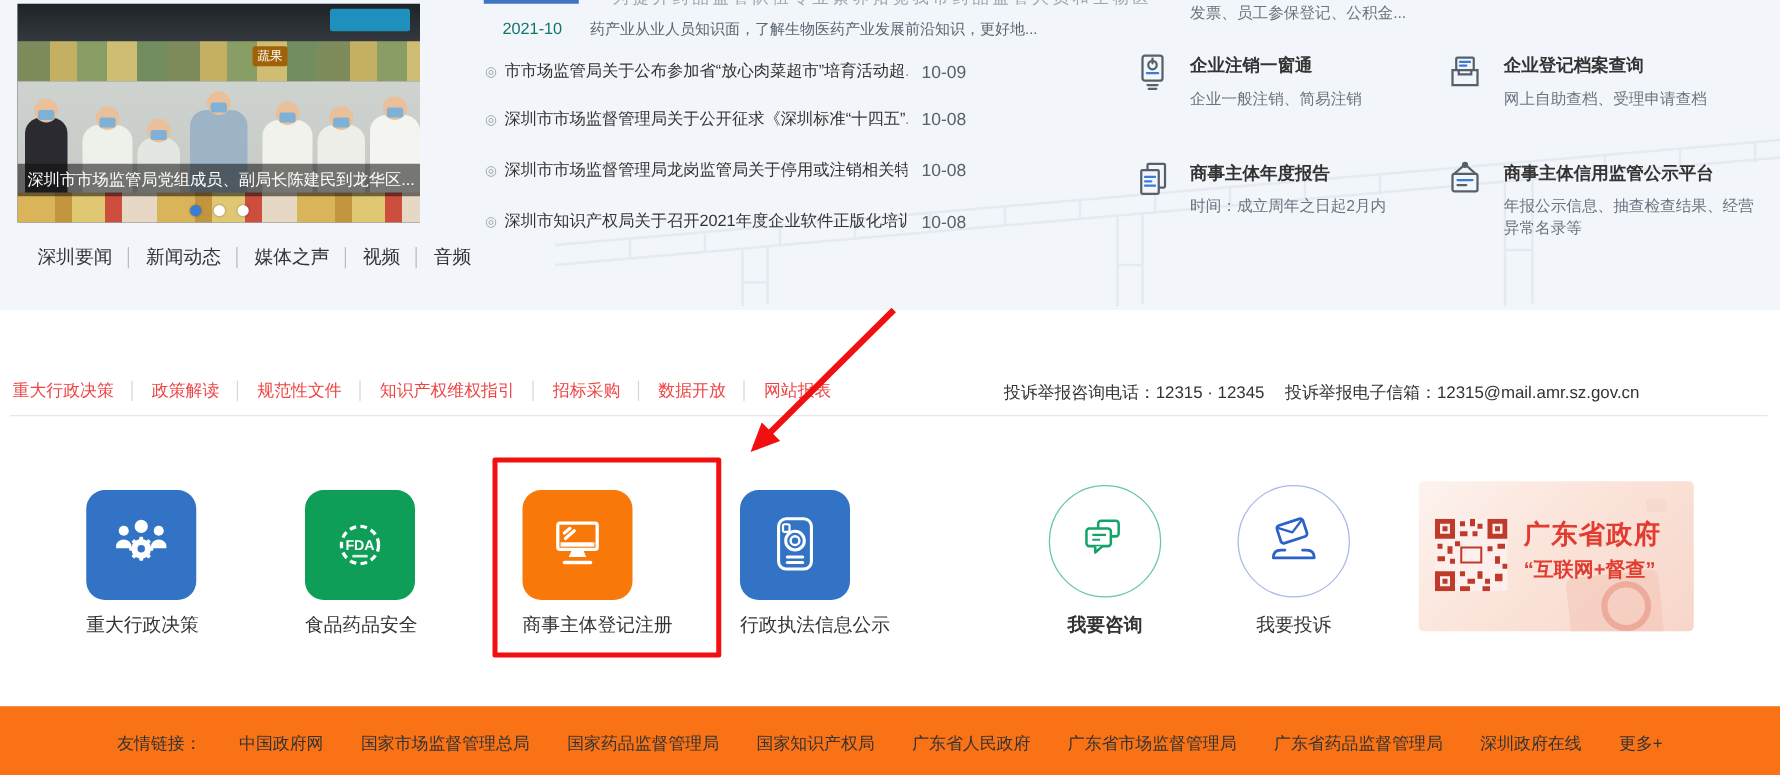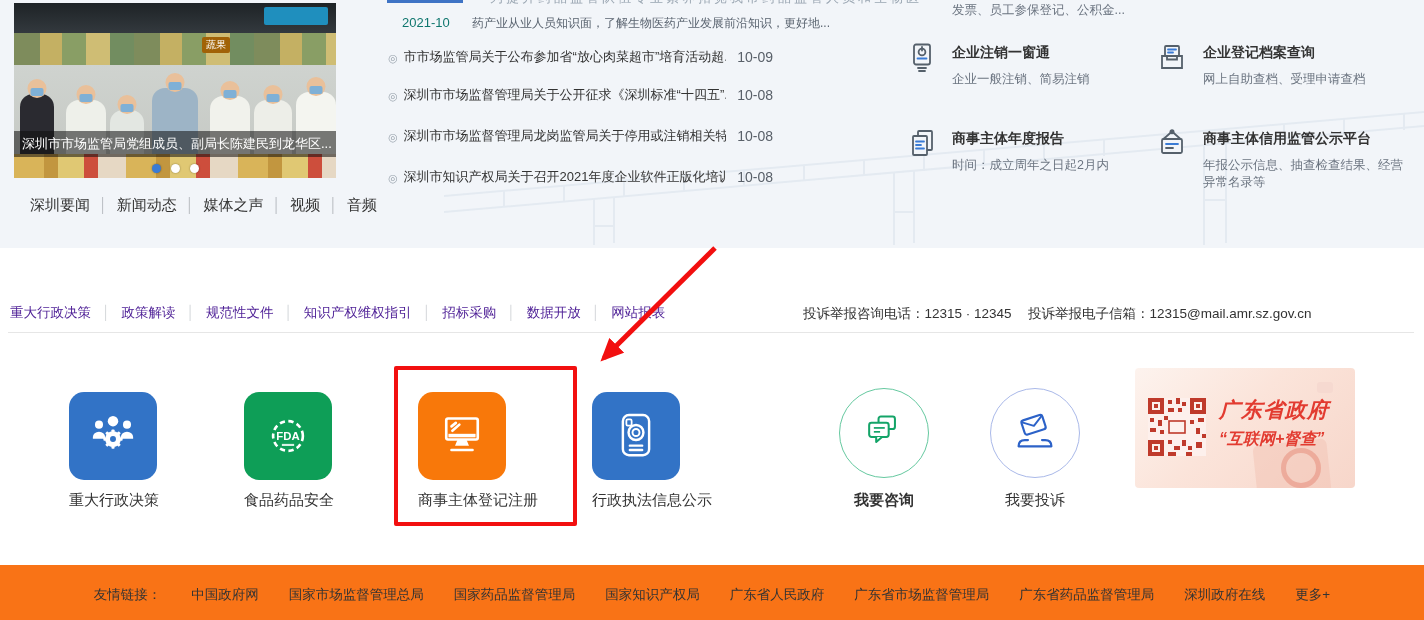--- a/index.html
+++ b/index.html
@@ -48,41 +48,41 @@
   .nw-date { position:absolute; right:0; top:1px; font-size:14px; color:#596069; }
 
   
   .svc-clip { position:absolute; left:952px; top:2px; font-size:12.5px; color:#6b7480; white-space:nowrap; }
   .svc { position:absolute; width:250px; cursor:pointer; }
   .svc-title { font-size:14px; font-weight:bold; color:#333; }
   .svc-sub { margin-top:9px; font-size:12.5px; color:#6b7480; line-height:17px; }
   .svc-icon { position:absolute; }
 
   
-  .quicklinks { position:absolute; left:10px; top:304px; font-size:13.5px; color:#4c1d95; white-space:nowrap; }
+  .quicklinks { position:absolute; left:10px; top:304px; font-size:13.5px; color:#ef4444; white-space:nowrap; }
   .ql { cursor:pointer; }
   .ql:not(:last-child)::after { content:"│"; color:#d4d7da; margin:0 11px; }
   .mid-divider { position:absolute; left:8px; top:332px; width:1406px; height:1px; background:#e6e6e6; }
   .contact-phone { position:absolute; left:803px; top:305px; font-size:13.5px; color:#333; }
   .contact-email { position:absolute; left:1028px; top:305px; font-size:13.5px; color:#333; }
 
   
   .tile { position:absolute; top:392px; width:96px; display:flex; flex-direction:column; cursor:pointer; }
   .tile-icon { width:88px; height:88px; border-radius:15px; display:flex; align-items:center; justify-content:center; }
   .tile-label { margin-top:11px; font-size:15px; color:#333; white-space:nowrap; }
   .bg-blue { background:#3273c6; } .bg-green { background:#0e9e57; } .bg-orange { background:#f8780a; }
 
   .circle-item { position:absolute; top:388px; width:96px; display:flex; flex-direction:column; align-items:center; cursor:pointer; }
   .ring { width:90px; height:90px; border-radius:50%; background:#fff; display:flex; align-items:center; justify-content:center; }
   .ring-green { border:1.5px solid #66c9a0; } .ring-blue { border:1.5px solid #aab9e9; }
   .circle-label { margin-top:13px; font-size:15px; color:#333; white-space:nowrap; }
 
   
-  .banner { position:absolute; left:1135px; top:368px; width:220px; height:120px; border-radius:4px; overflow:hidden; cursor:pointer;
-      background:linear-gradient(135deg,#fdf3ee 0%,#fbe4da 45%,#f7d6ca 100%);font-style:italic; }
+  .banner { position:absolute; left:1135px; top:385px; width:220px; height:120px; border-radius:4px; overflow:hidden; cursor:pointer;
+      background:linear-gradient(135deg,#fdf3ee 0%,#fbe4da 45%,#f7d6ca 100%); }
   .banner::before { content:""; position:absolute; right:26px; bottom:-8px; width:74px; height:54px; background:#f2c4b7; opacity:.55; border-radius:6px; transform:rotate(-6deg); }
   .banner::after { content:""; position:absolute; right:34px; bottom:0; width:30px; height:30px; border:5px solid rgba(224,118,98,.4); border-radius:50%; }
   .banner-chip { position:absolute; right:22px; top:14px; width:16px; height:11px; background:#f6d9d0; border-radius:3px; }
   .banner-qr { position:absolute; left:13px; top:30px; }
   .banner-text { position:absolute; left:84px; top:28px; color:#e23b30; z-index:2; }
   .banner-title { font-size:21px; font-weight:bold; letter-spacing:1px; }
   .banner-sub { font-size:16px; font-weight:bold; margin-top:5px; white-space:nowrap; }
 
   
   .red-box { position:absolute; left:394px; top:366px; width:183px; height:160px; border:4px solid #f20f0f; border-radius:2px; z-index:20; pointer-events:none; }

